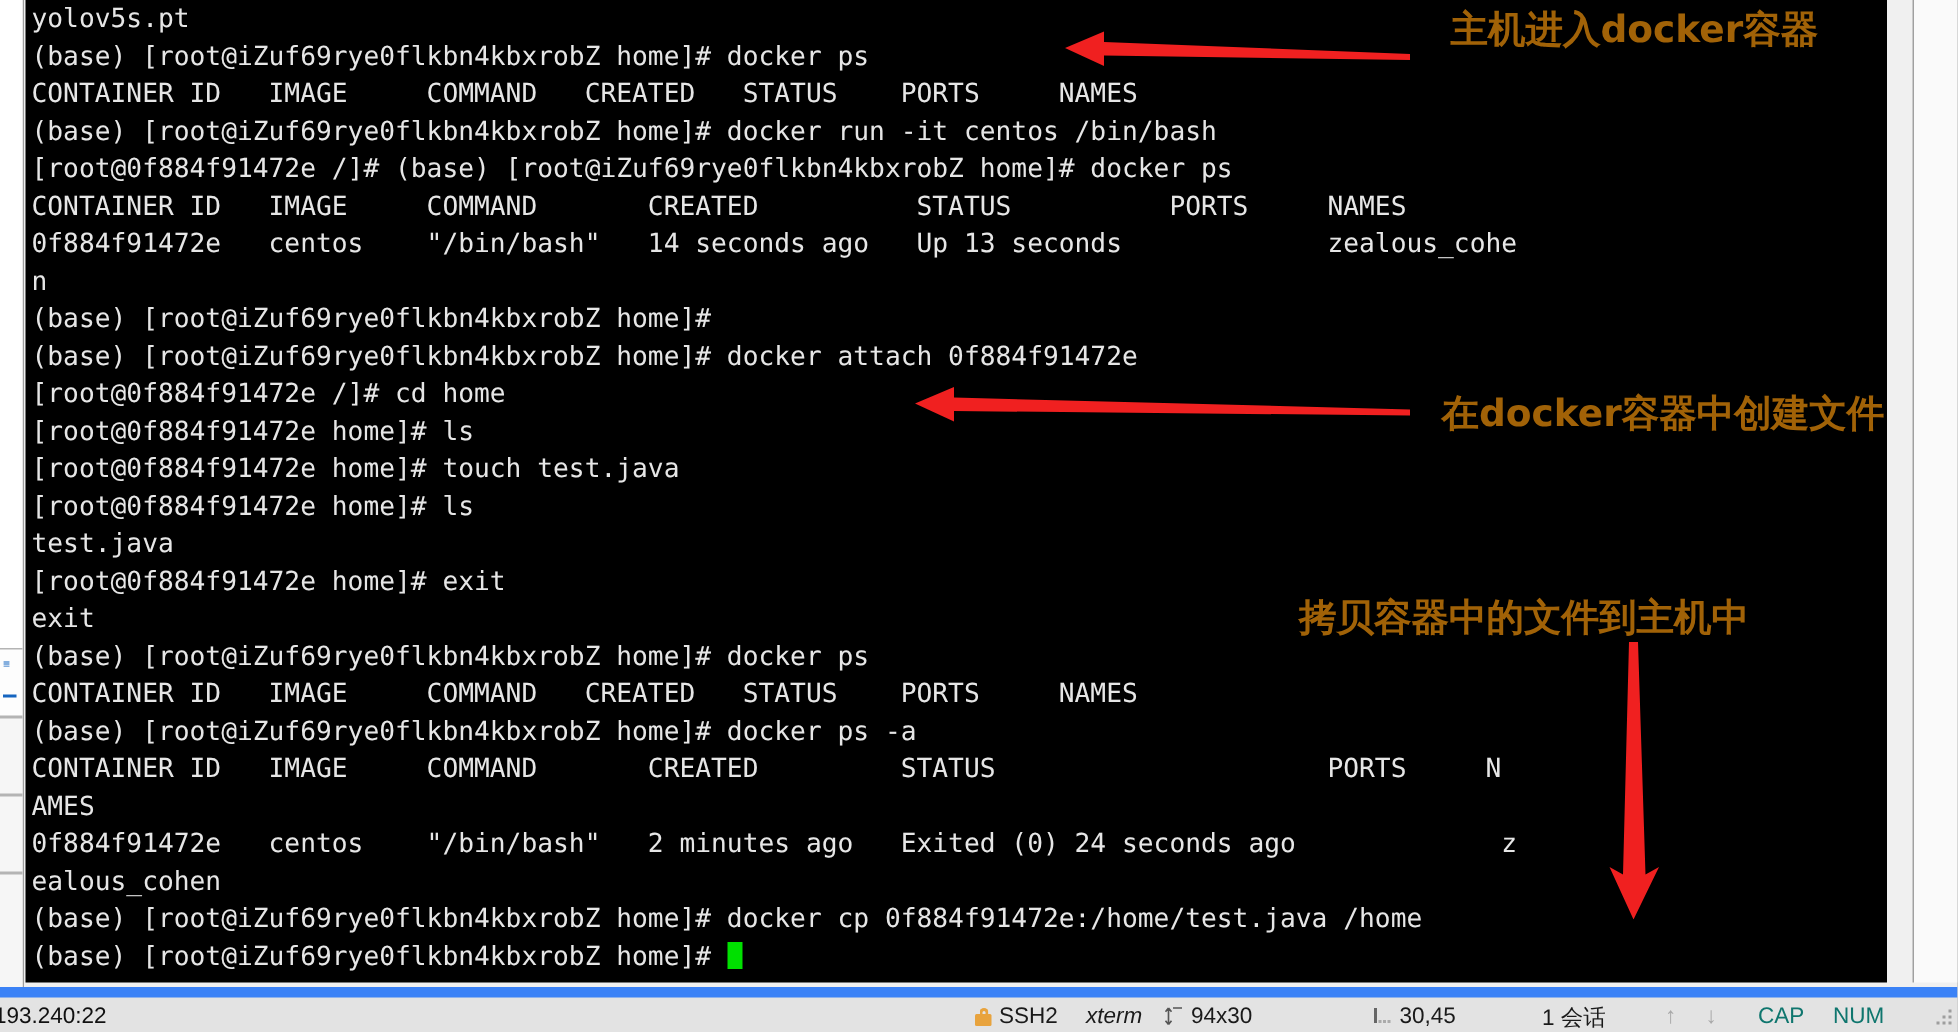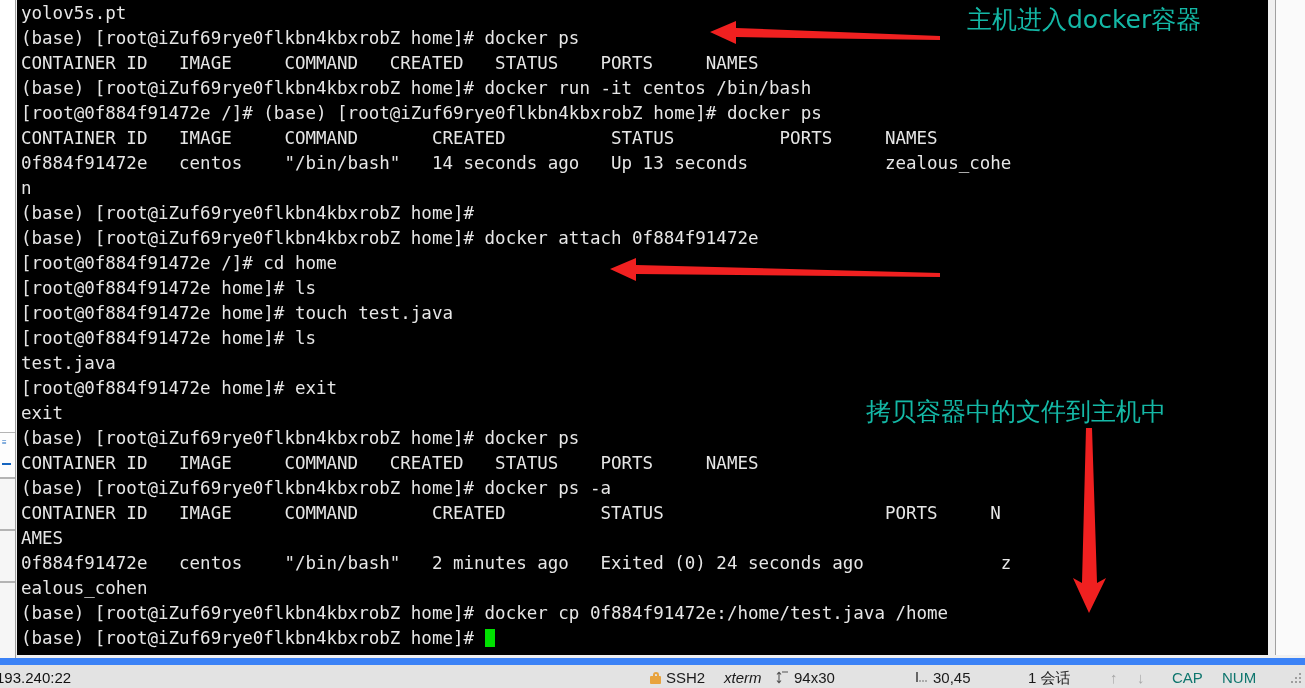--- a/index.html
+++ b/index.html
@@ -71,21 +71,20 @@
 
   
   .terminal {
     position: absolute;
     left: 17px;
     top: 0;
     width: 1241px;
     height: 655px;
     background: #000000;
     overflow: hidden;
-    padding-left: 10px;
   }
   .term-lines {
     position: absolute;
     left: 4px;
     top: 1px;
     width: 1240px;
     font-family: "DejaVu Sans Mono", "Liberation Mono", monospace;
     font-size: 17.5px;
     line-height: 25px;
     color: #e6e6e6;
@@ -111,24 +110,24 @@
     width: 30px;
     height: 655px;
     background: #fafafa;
     border-left: 1px solid #a0a0a0;
     box-sizing: border-box;
   }
 
   
   .anno {
     position: absolute;
-    color: #14b8a6;
+    color: #a16207;
     font-family: "DejaVu Sans", sans-serif;
     font-size: 25px;
-    font-weight: 400;
+    font-weight: 700;
     white-space: nowrap;
   }
   .anno-svg {
     position: absolute;
     pointer-events: none;
   }
 
   
   .statusbar {
     position: absolute;
@@ -221,20 +220,21 @@
     <div class="term-lines" id="term-lines"><div class="ln">yolov5s.pt</div><div class="ln">(base) [root@iZuf69rye0flkbn4kbxrobZ home]# docker ps</div><div class="ln">CONTAINER ID   IMAGE     COMMAND   CREATED   STATUS    PORTS     NAMES</div><div class="ln">(base) [root@iZuf69rye0flkbn4kbxrobZ home]# docker run -it centos /bin/bash</div><div class="ln">[root@0f884f91472e /]# (base) [root@iZuf69rye0flkbn4kbxrobZ home]# docker ps</div><div class="ln">CONTAINER ID   IMAGE     COMMAND       CREATED          STATUS          PORTS     NAMES</div><div class="ln">0f884f91472e   centos    "/bin/bash"   14 seconds ago   Up 13 seconds             zealous_cohe</div><div class="ln">n</div><div class="ln">(base) [root@iZuf69rye0flkbn4kbxrobZ home]# </div><div class="ln">(base) [root@iZuf69rye0flkbn4kbxrobZ home]# docker attach 0f884f91472e</div><div class="ln">[root@0f884f91472e /]# cd home</div><div class="ln">[root@0f884f91472e home]# ls</div><div class="ln">[root@0f884f91472e home]# touch test.java</div><div class="ln">[root@0f884f91472e home]# ls</div><div class="ln">test.java</div><div class="ln">[root@0f884f91472e home]# exit</div><div class="ln">exit</div><div class="ln">(base) [root@iZuf69rye0flkbn4kbxrobZ home]# docker ps</div><div class="ln">CONTAINER ID   IMAGE     COMMAND   CREATED   STATUS    PORTS     NAMES</div><div class="ln">(base) [root@iZuf69rye0flkbn4kbxrobZ home]# docker ps -a</div><div class="ln">CONTAINER ID   IMAGE     COMMAND       CREATED         STATUS                     PORTS     N</div><div class="ln">AMES</div><div class="ln">0f884f91472e   centos    "/bin/bash"   2 minutes ago   Exited (0) 24 seconds ago             z</div><div class="ln">ealous_cohen</div><div class="ln">(base) [root@iZuf69rye0flkbn4kbxrobZ home]# docker cp 0f884f91472e:/home/test.java /home</div><div class="ln"><span>(base) [root@iZuf69rye0flkbn4kbxrobZ home]# </span><span class="cursor" style="background: rgb(0, 224, 0);"></span></div></div>
 
     <svg class="anno-svg" style="left:693px;top:18px;" width="230" height="28">
       <polygon points="0,14 26,3 26,10 230,18 230,22 26,19 26,26" fill="#f02020"></polygon>
     </svg>
     <span class="anno" style="left:950px;top:3px;">主机进入docker容器</span>
 
     <svg class="anno-svg" style="left:593px;top:255px;" width="330" height="28">
       <polygon points="0,14 26,3 26,10 330,18 330,22 26,19 26,26" fill="#f02020"></polygon>
     </svg>
+    <span class="anno" style="left:944px;top:259px;">在docker容器中创建文件</span>
 
     <span class="anno" style="left:849px;top:395px;">拷贝容器中的文件到主机中</span>
     <svg class="anno-svg" style="left:1053px;top:428px;" width="40" height="185">
       <polygon points="16,0 22,0 27,155 36,150 19,185 3,150 12,155" fill="#f02020"></polygon>
     </svg>
 
   </div>
 
   <div class="right-pad"></div>
 

